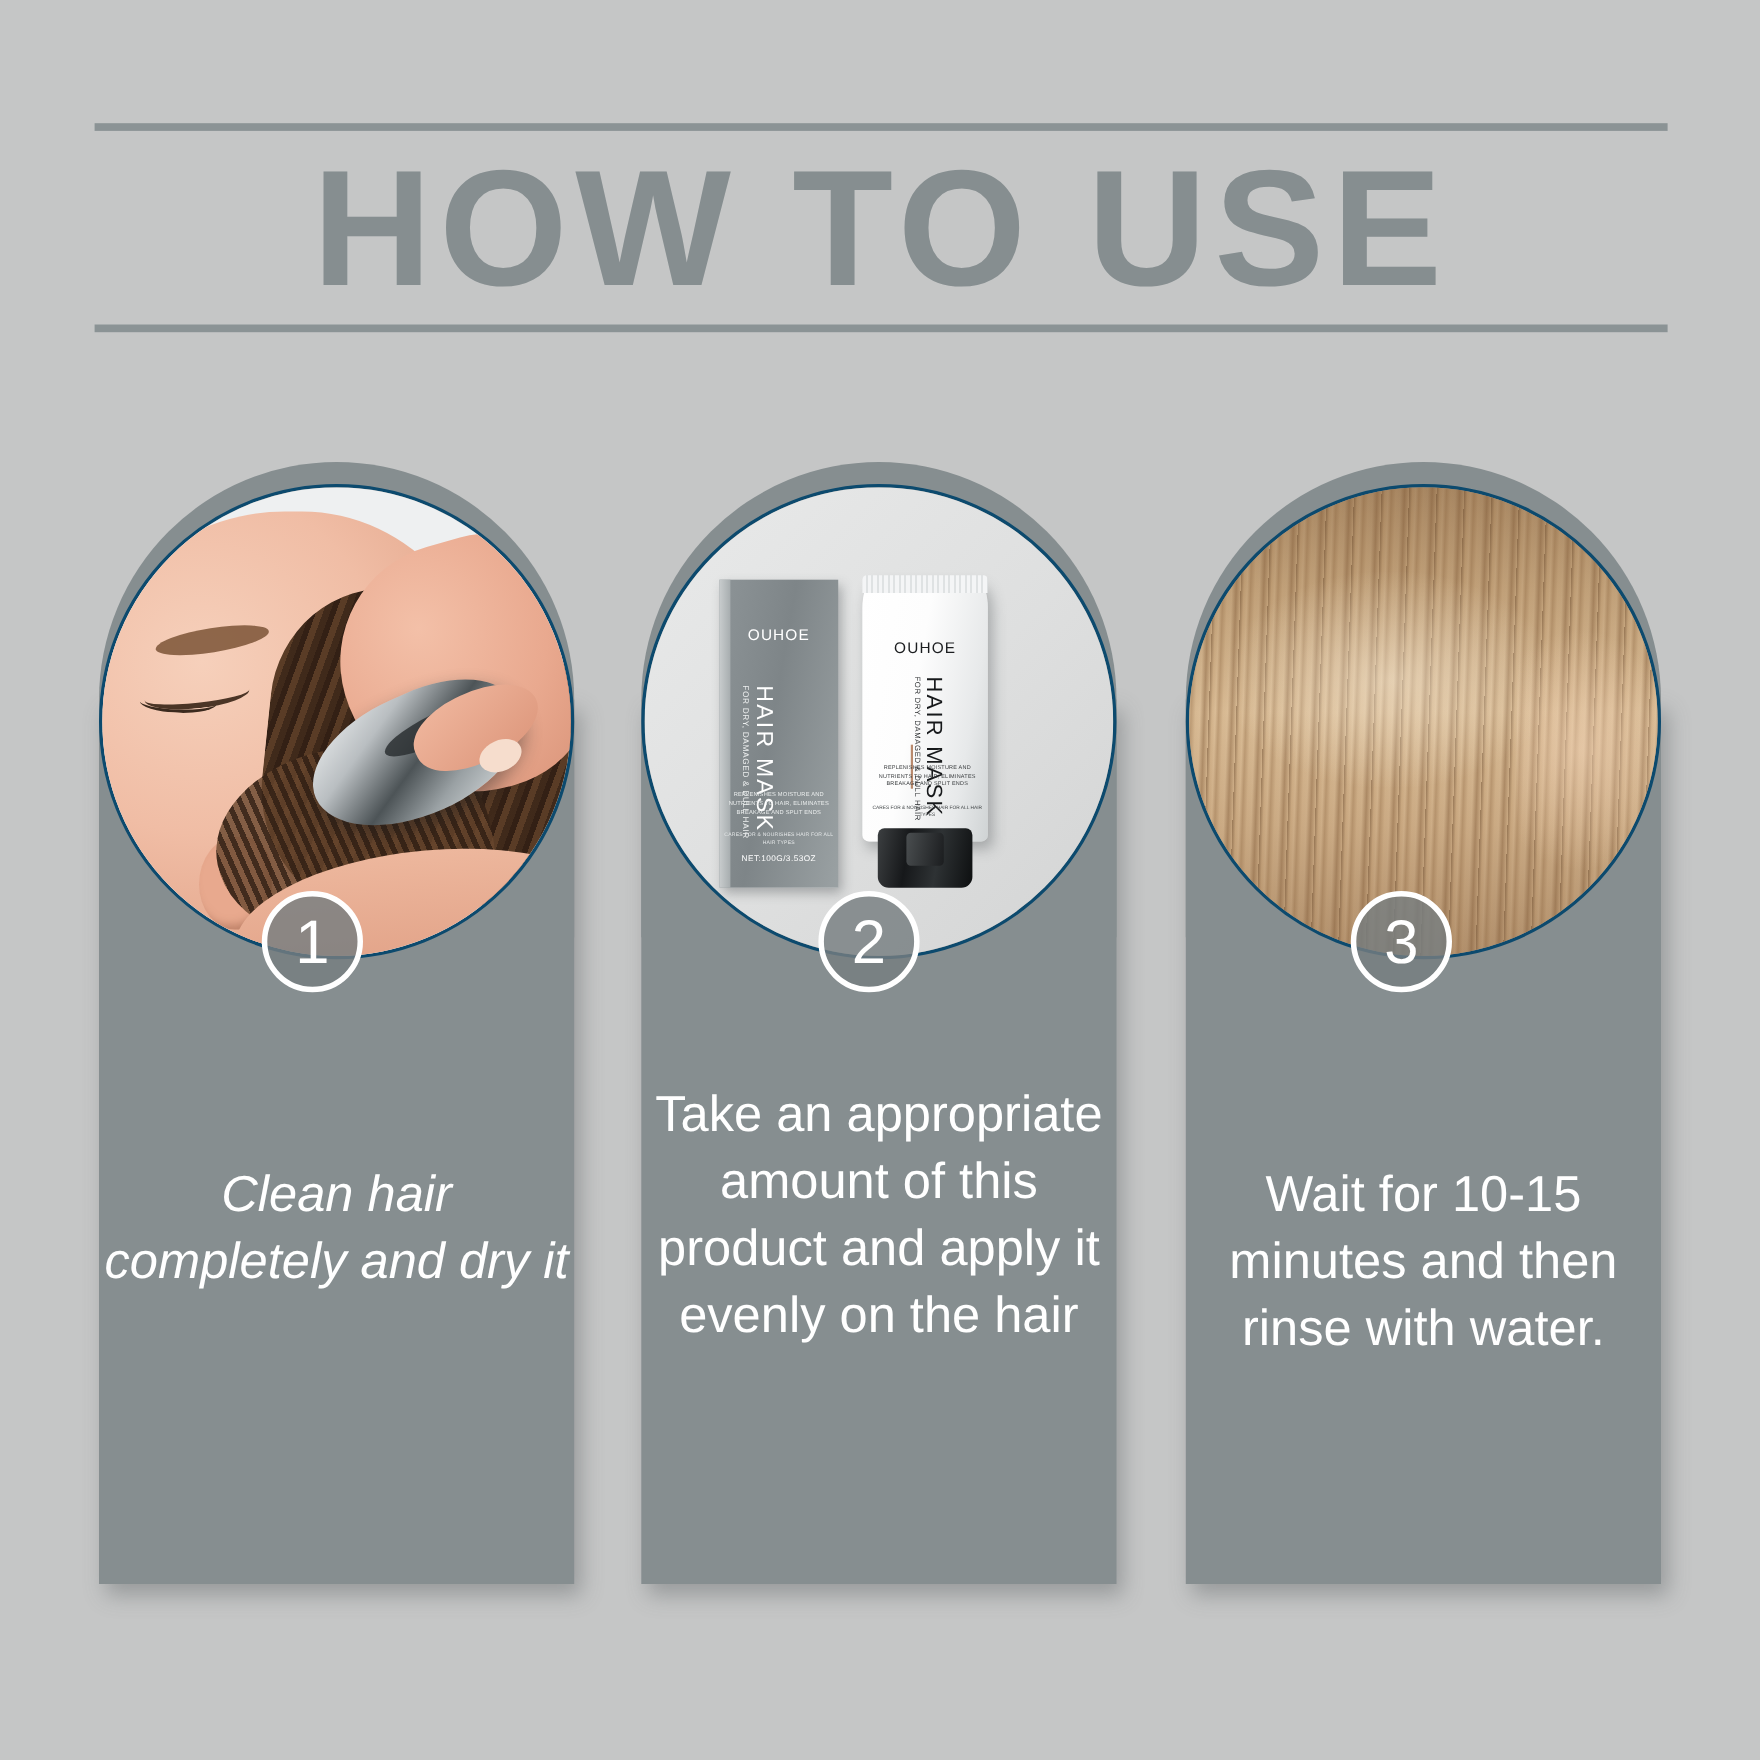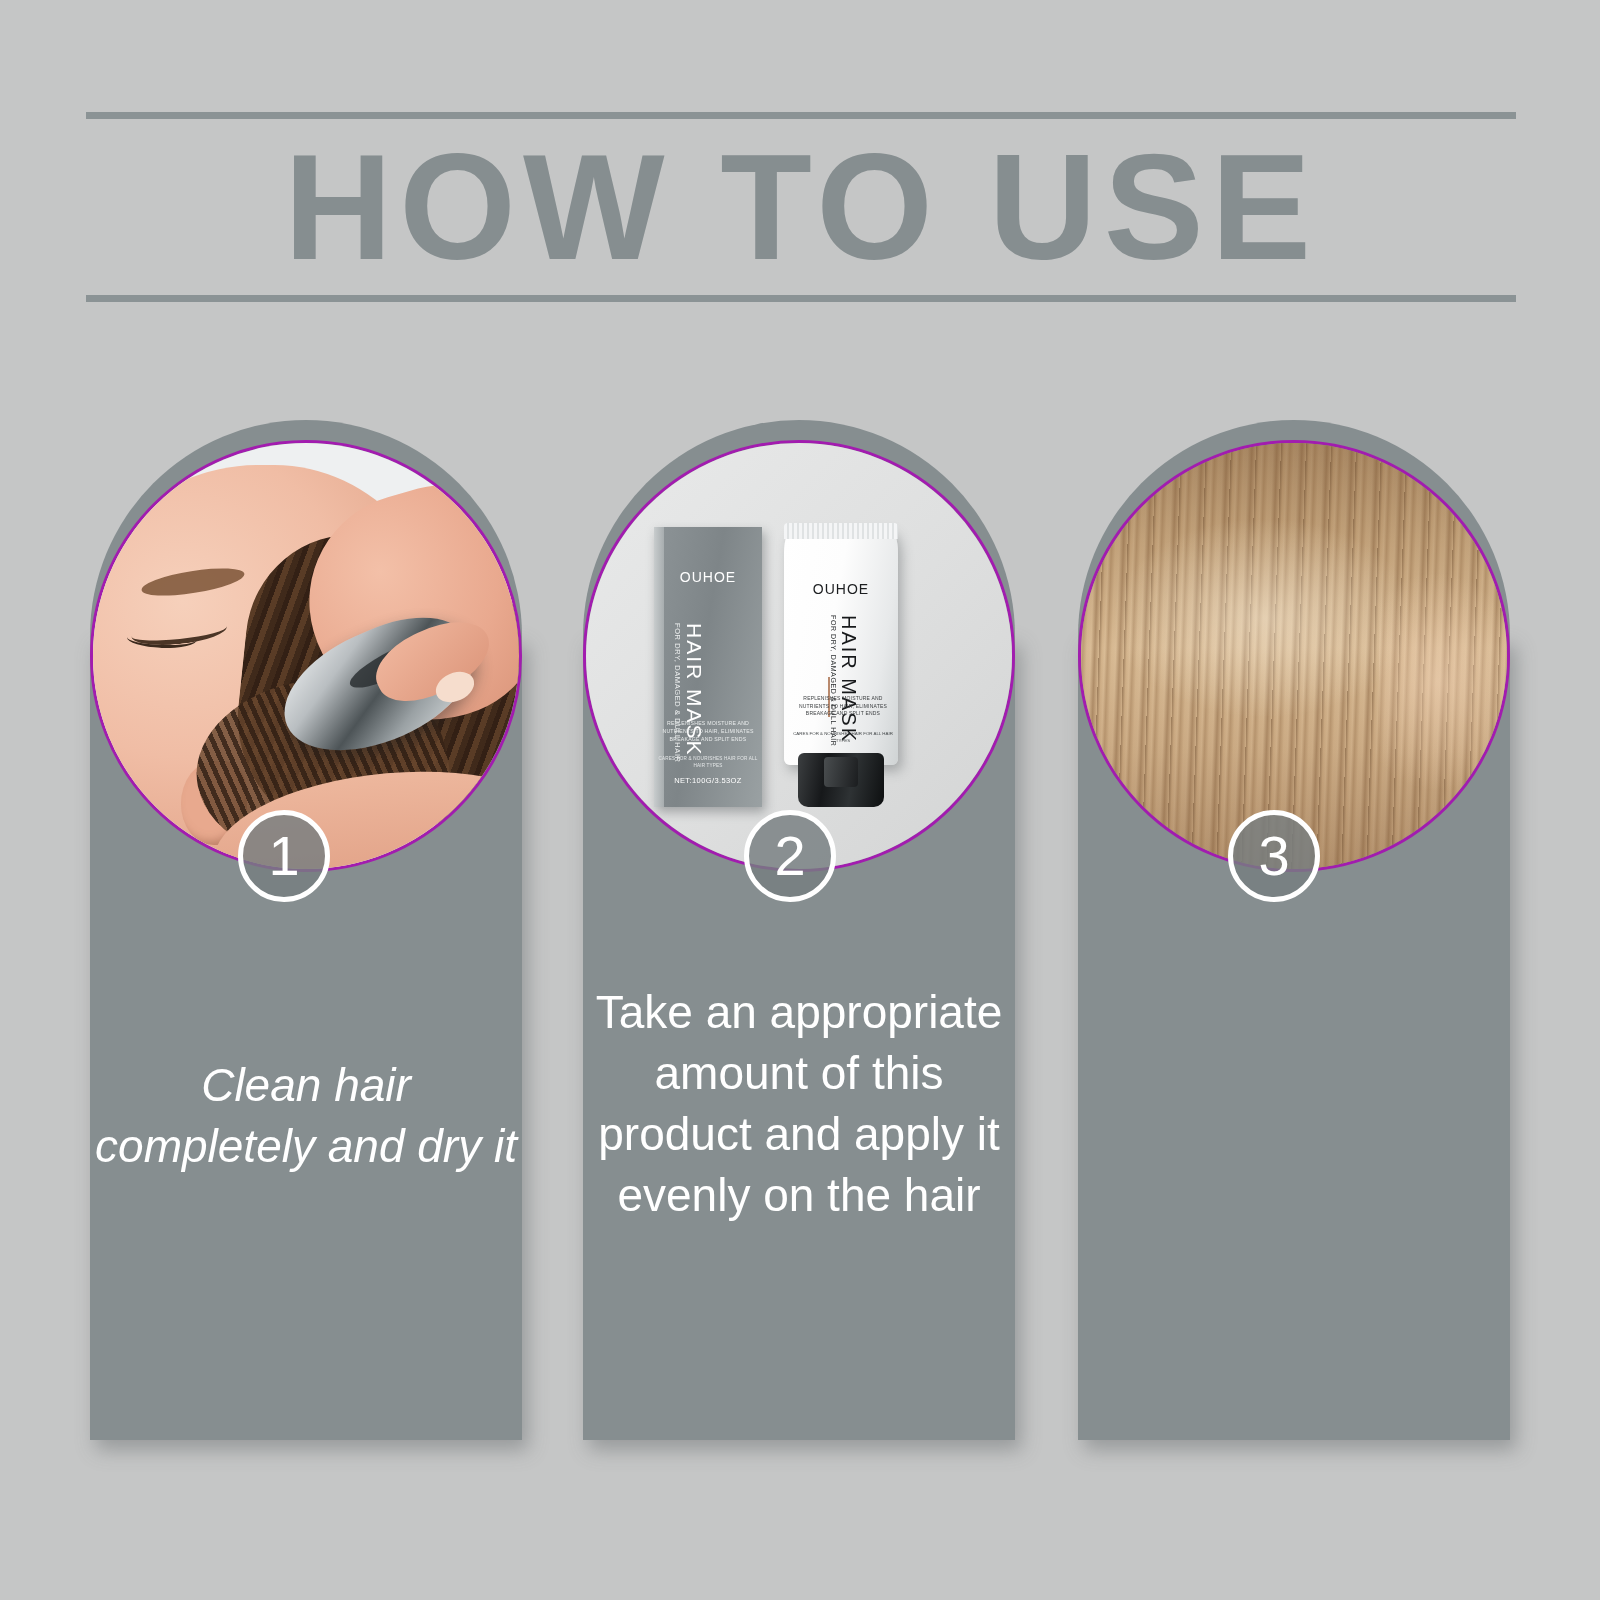--- a/index.html
+++ b/index.html
@@ -80,21 +80,21 @@
     border-radius: 216px 216px 0 0;
   }
 
   
   .photo-circle {
     position: absolute;
     top: 440px;
     width: 432px;
     height: 432px;
     border-radius: 50%;
-    border: 3px solid #a21caf;
+    border: 3px solid #0c4a6e;
     box-sizing: border-box;
     overflow: hidden;
   }
   .photo-circle.p1 { left: 90px; }
   .photo-circle.p2 { left: 583px; }
   .photo-circle.p3 { left: 1078px; }
 
   .photo-inner { position: absolute; inset: 0; }
 
   
@@ -460,14 +460,15 @@
 
   <div class="photo-circle p3">
     <div class="photo-inner">
       <div class="ph3-hair"></div>
       <div class="ph3-sheen"></div>
       <div class="ph3-shadow"></div>
     </div>
   </div>
 
   <div class="badge b3">3</div>
+  <div class="caption t3">Wait for 10-15 minutes and then rinse with water.</div>
 
 </div>
 
 </body></html>

